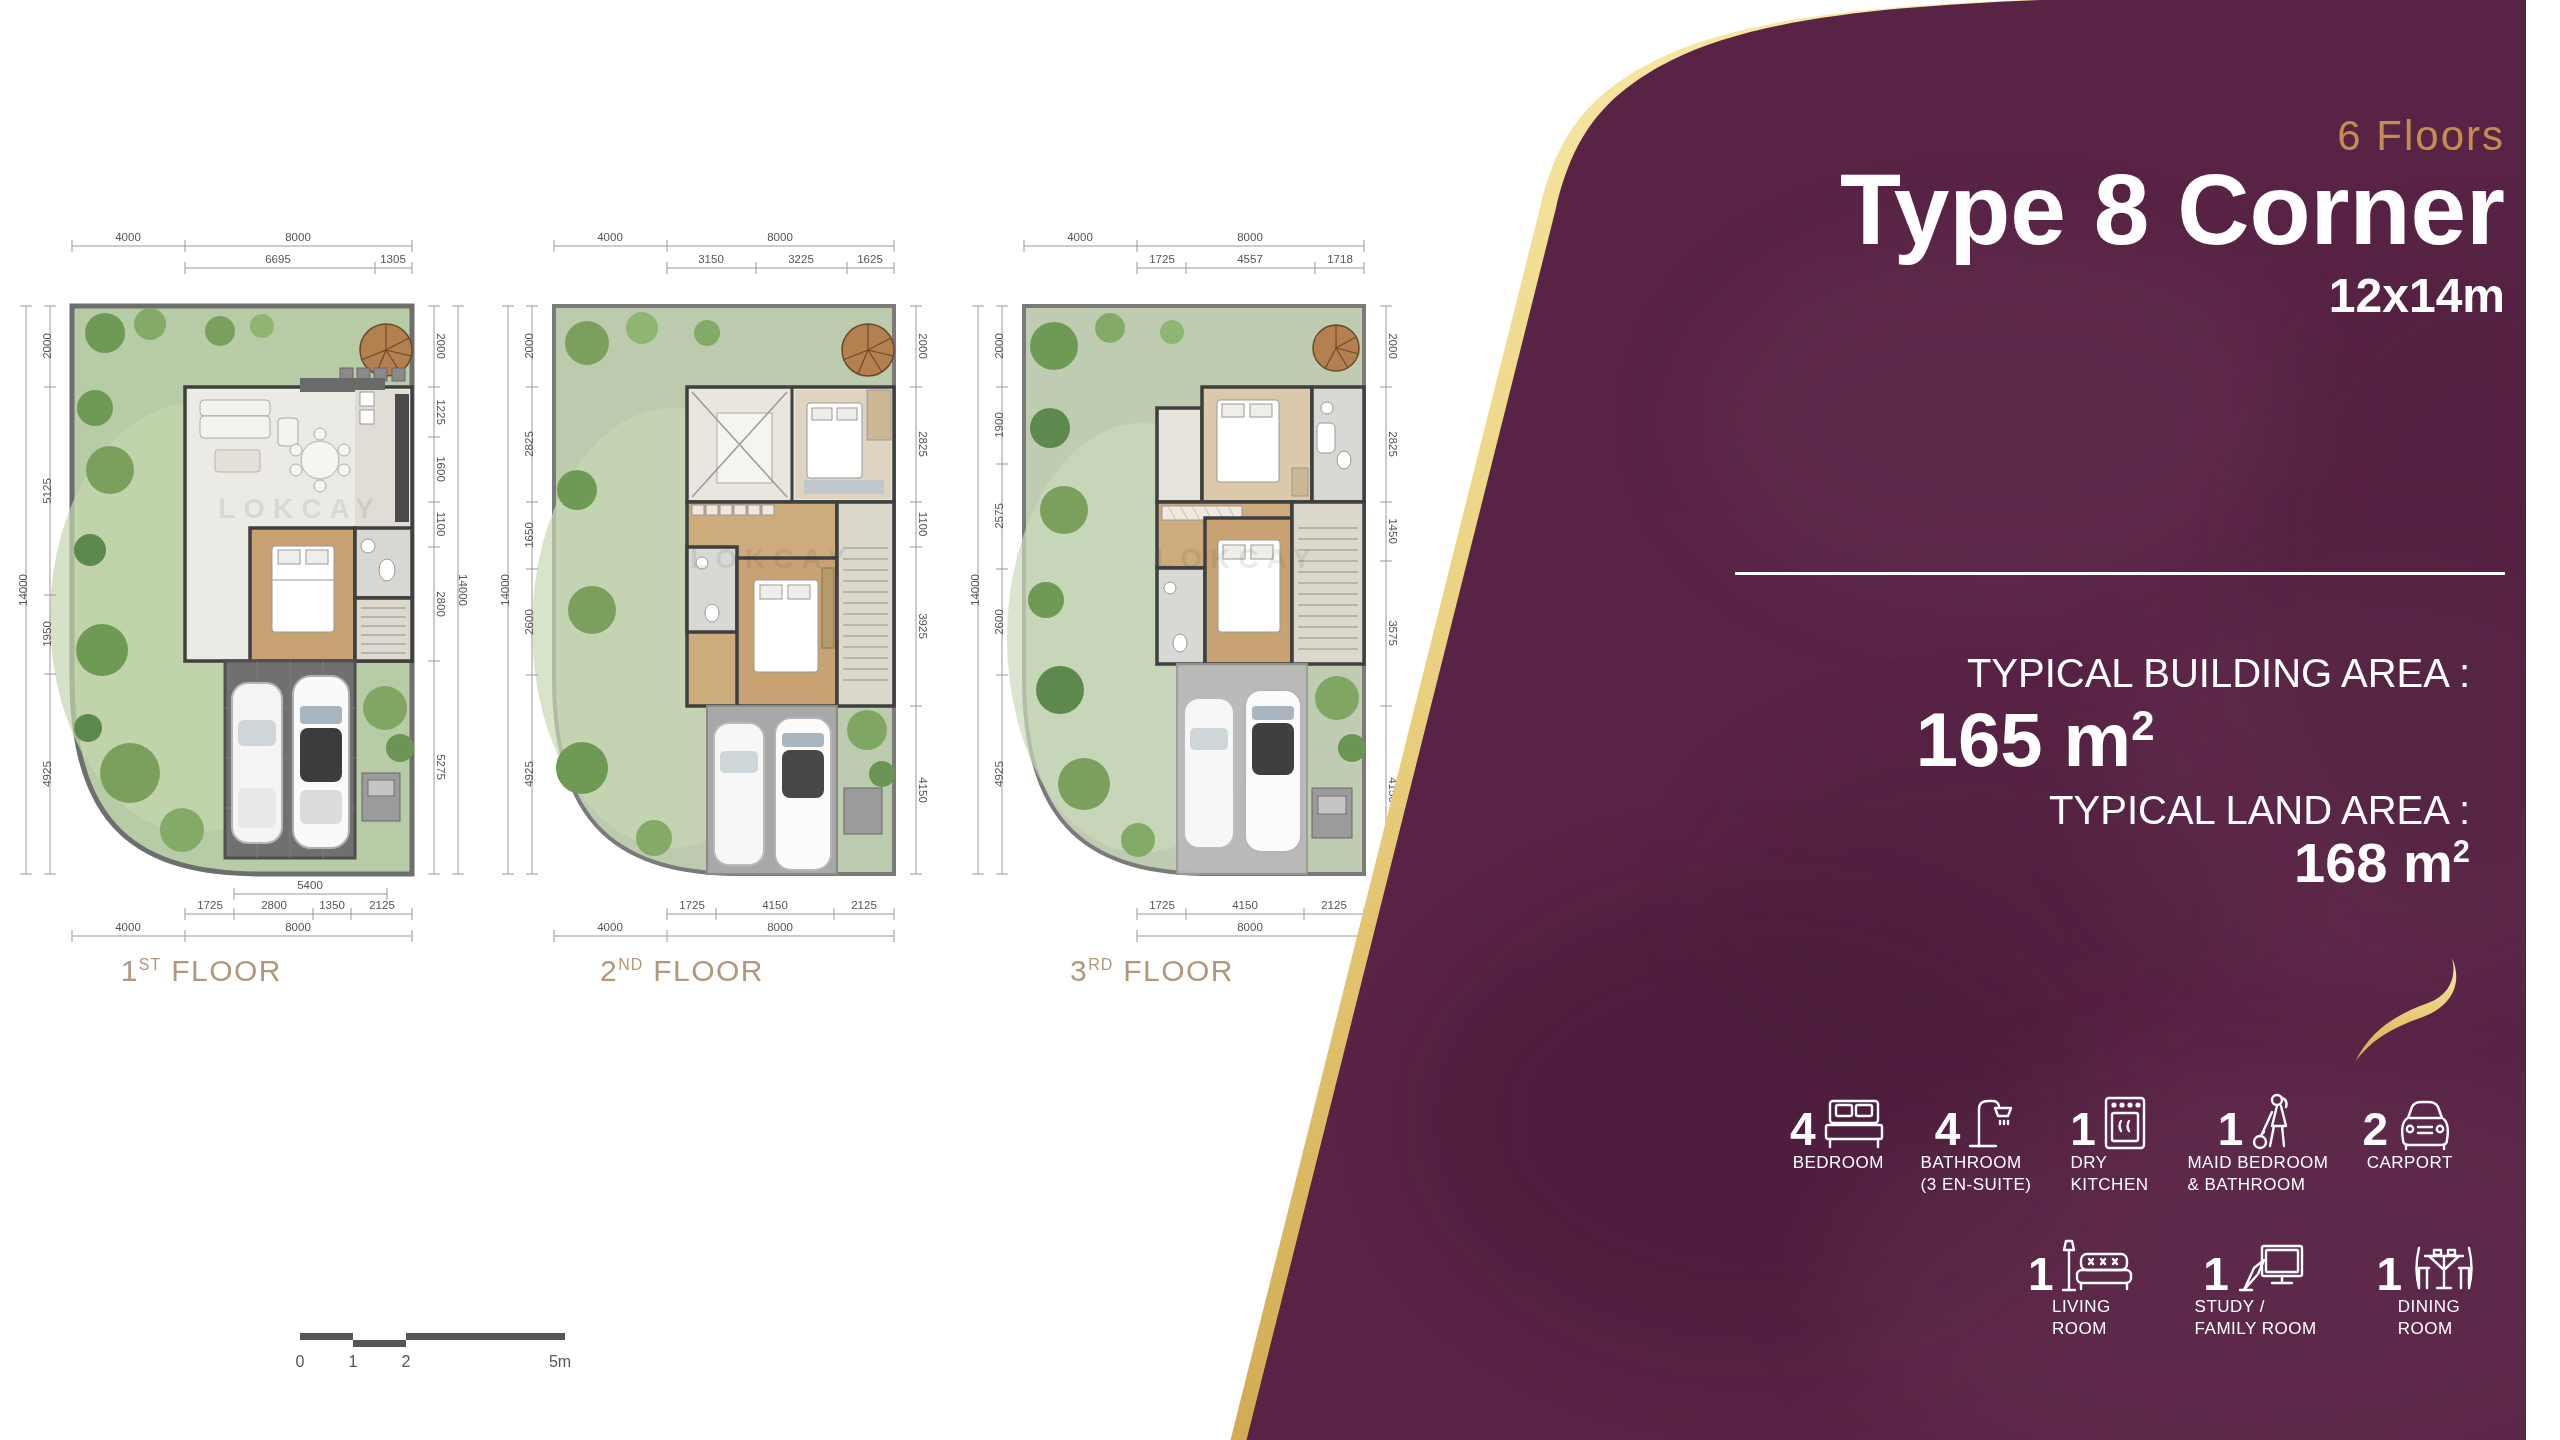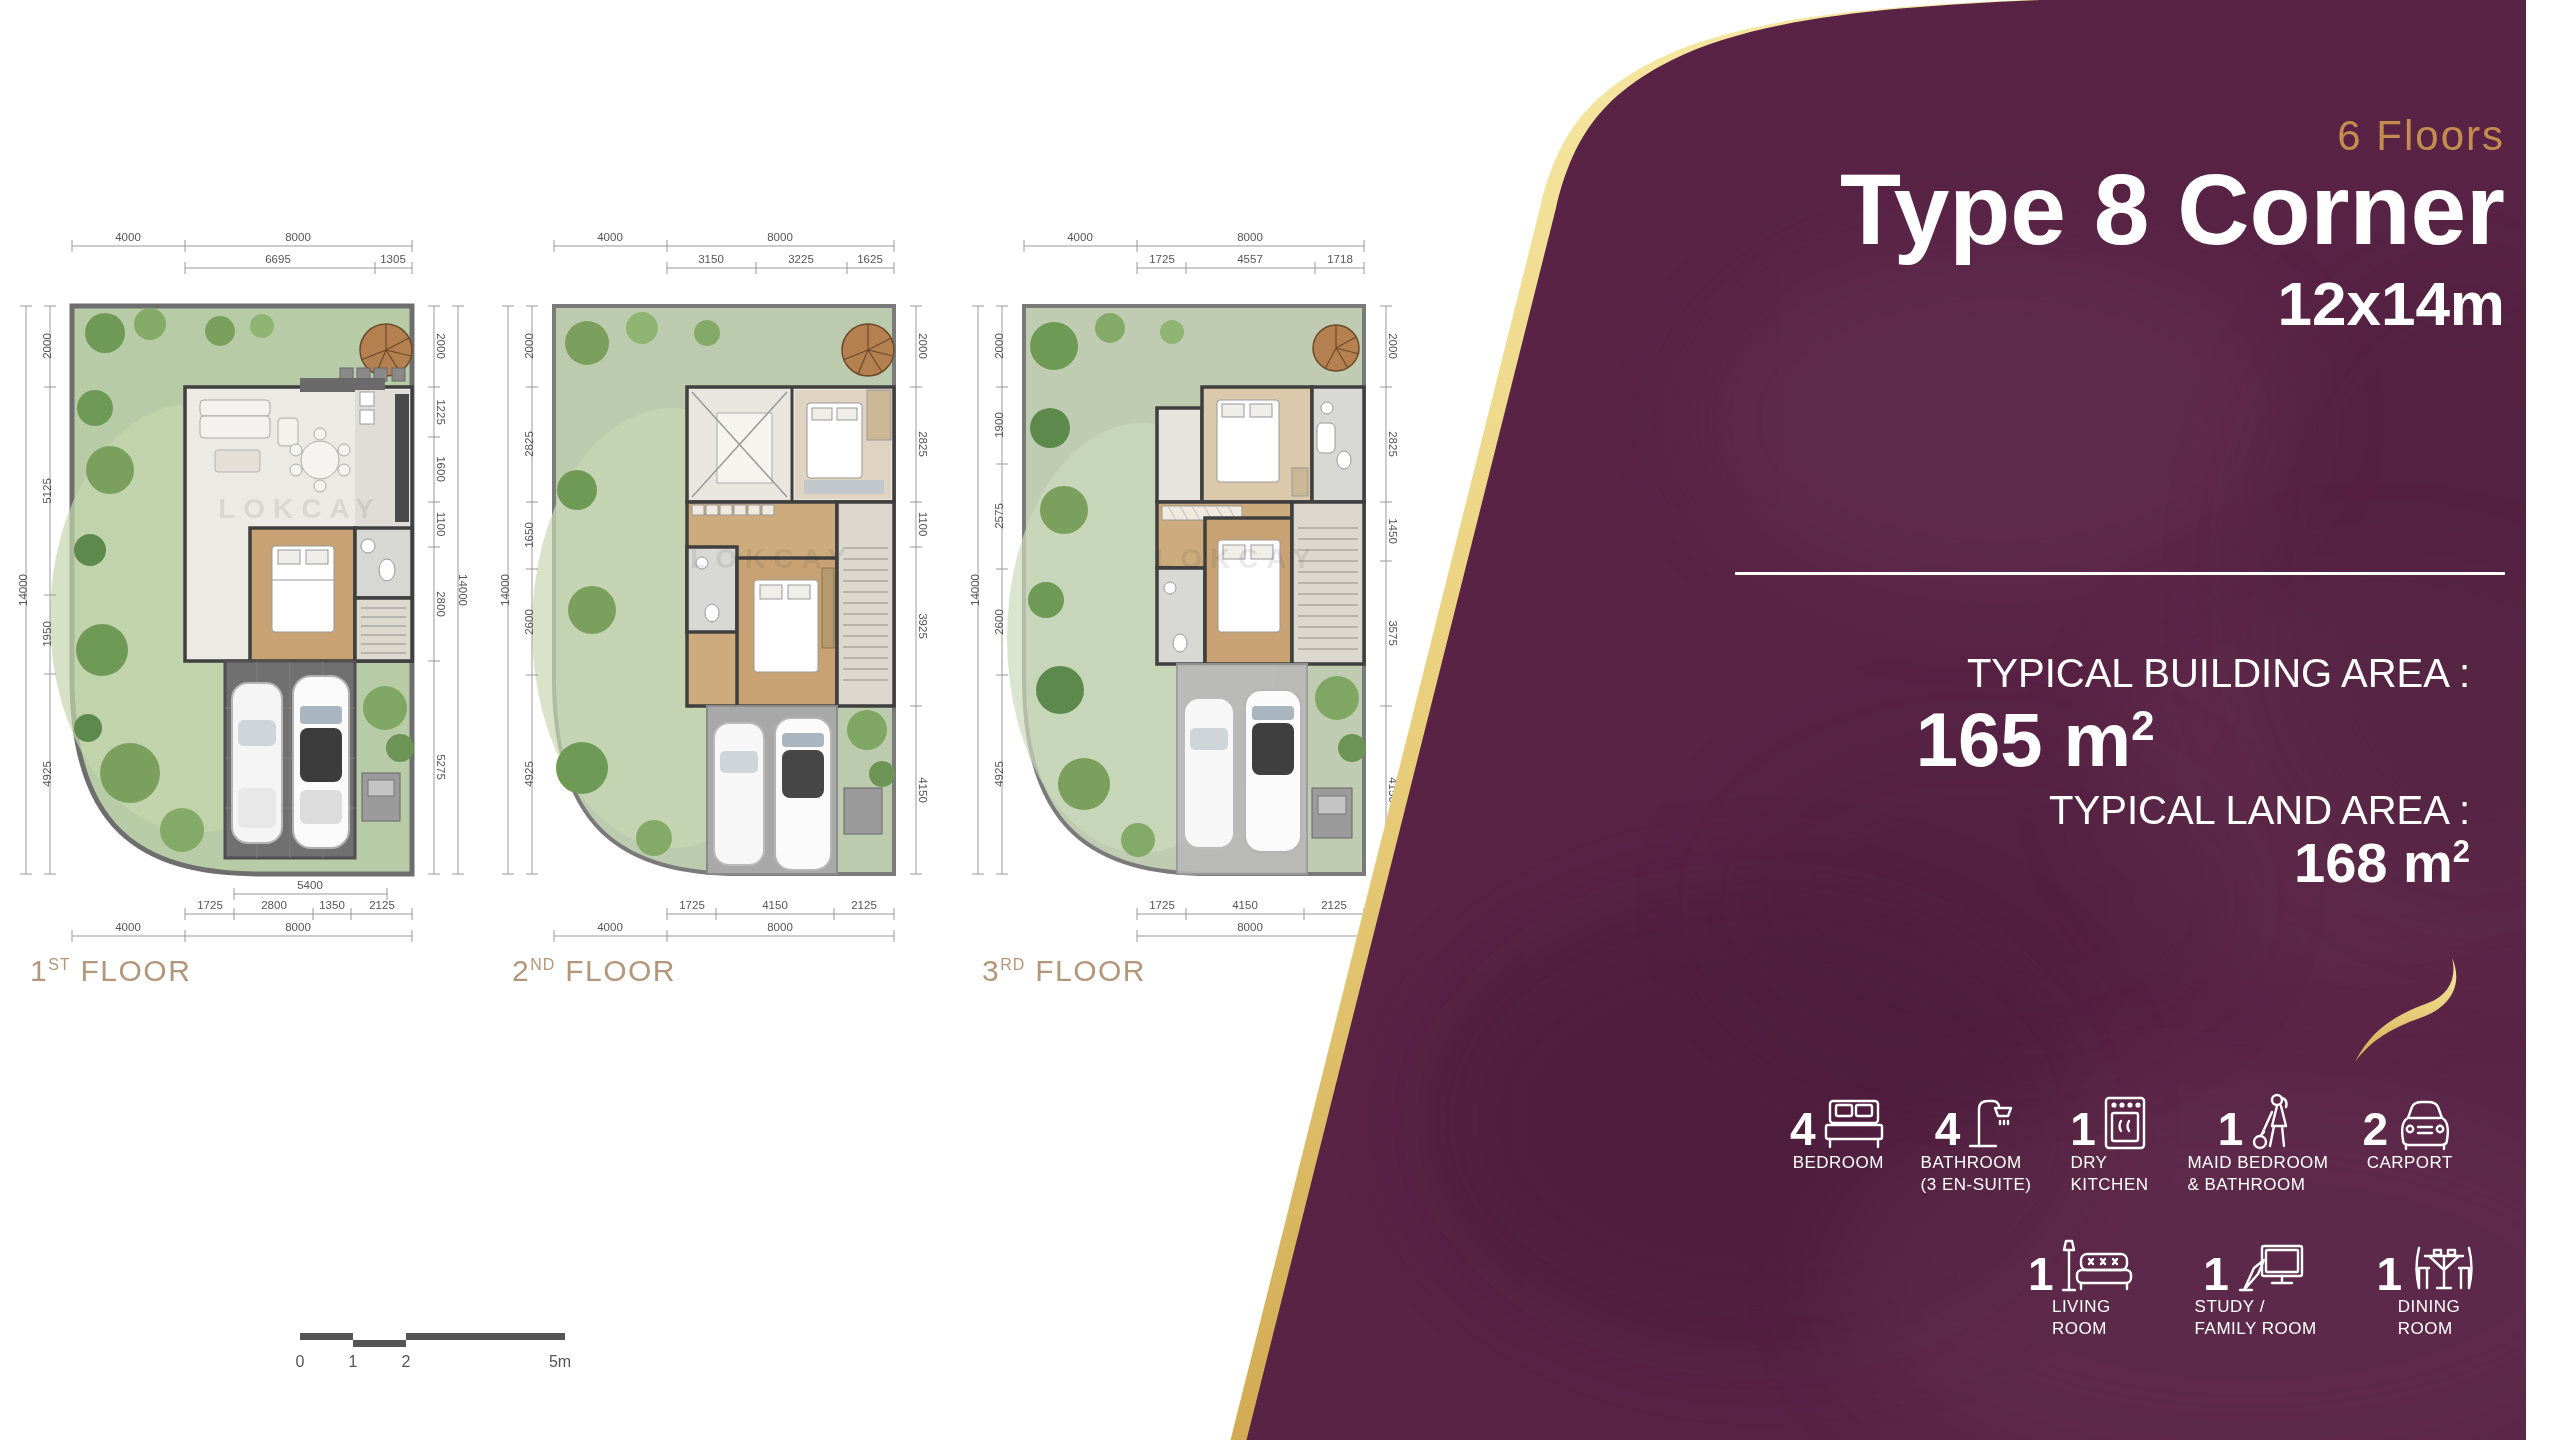--- a/index.html
+++ b/index.html
@@ -1,35 +1,35 @@
 <!DOCTYPE html>
 <html><head>
 <meta charset="utf-8">
 <style>
   html,body{margin:0;padding:0;background:#ffffff;}
   #stage{position:relative;width:2560px;height:1440px;overflow:hidden;
          font-family:"Liberation Sans",sans-serif;background:#ffffff;}
   .plan{position:absolute;top:228px;width:470px;height:780px;}
   .plan svg{display:block;}
-  .floor-label{position:absolute;top:726px;left:20px;width:260px;text-align:left;
+  .floor-label{position:absolute;top:726px;left:12px;width:260px;text-align:right;
     color:#b3977a;font-size:30px;letter-spacing:1.5px;font-weight:400;}
   .floor-label sup{font-size:16px;vertical-align:super;letter-spacing:1px;}
   .dl{stroke:#999;stroke-width:1;fill:none;}
   .dt{fill:#555;font-size:11.5px;font-family:"Liberation Sans",sans-serif;text-anchor:middle;}
   .wall{fill:none;stroke:#3f3f3f;stroke-width:3.5;}
   .wm{fill:#3a3a3a;opacity:0.10;font-size:28px;letter-spacing:8px;text-anchor:middle;
       font-family:"Liberation Sans",sans-serif;font-weight:700;}
   
   #scalebar{position:absolute;left:290px;top:1325px;}
   
   #panel-bg{position:absolute;left:0;top:0;}
   .panel-text{position:absolute;left:1600px;width:905px;text-align:right;color:#fff;}
   #floors-badge{top:112px;font-size:42px;color:#c38d4f;letter-spacing:2px;font-weight:400;}
   #panel-title{top:152px;font-size:100px;font-weight:700;letter-spacing:0px;}
-  #panel-dims{top:268px;font-size:62px;font-weight:700;}
+  #panel-dims{top:268px;font-size:48px;font-weight:700;}
   #divider{position:absolute;left:1735px;top:572px;width:770px;height:3px;background:#fff;}
   #build-label{top:622px;font-size:40px;font-weight:400;width:870px;margin-top:29px;}
   #build-value{top:696px;font-size:76px;font-weight:700;width:870px;text-align:center;}
   #land-label{top:788px;font-size:40px;font-weight:400;width:870px;}
   #land-value{top:830px;font-size:56px;font-weight:700;width:870px;}
   .panel-text sup{font-size:55%;vertical-align:super;}
   
   #features{position:absolute;left:1790px;top:1080px;width:730px;color:#fff;}
   .feat-row{display:flex;justify-content:flex-start;gap:34px;}
   .feat-row2{margin-top:28px;margin-left:238px;gap:60px;}

